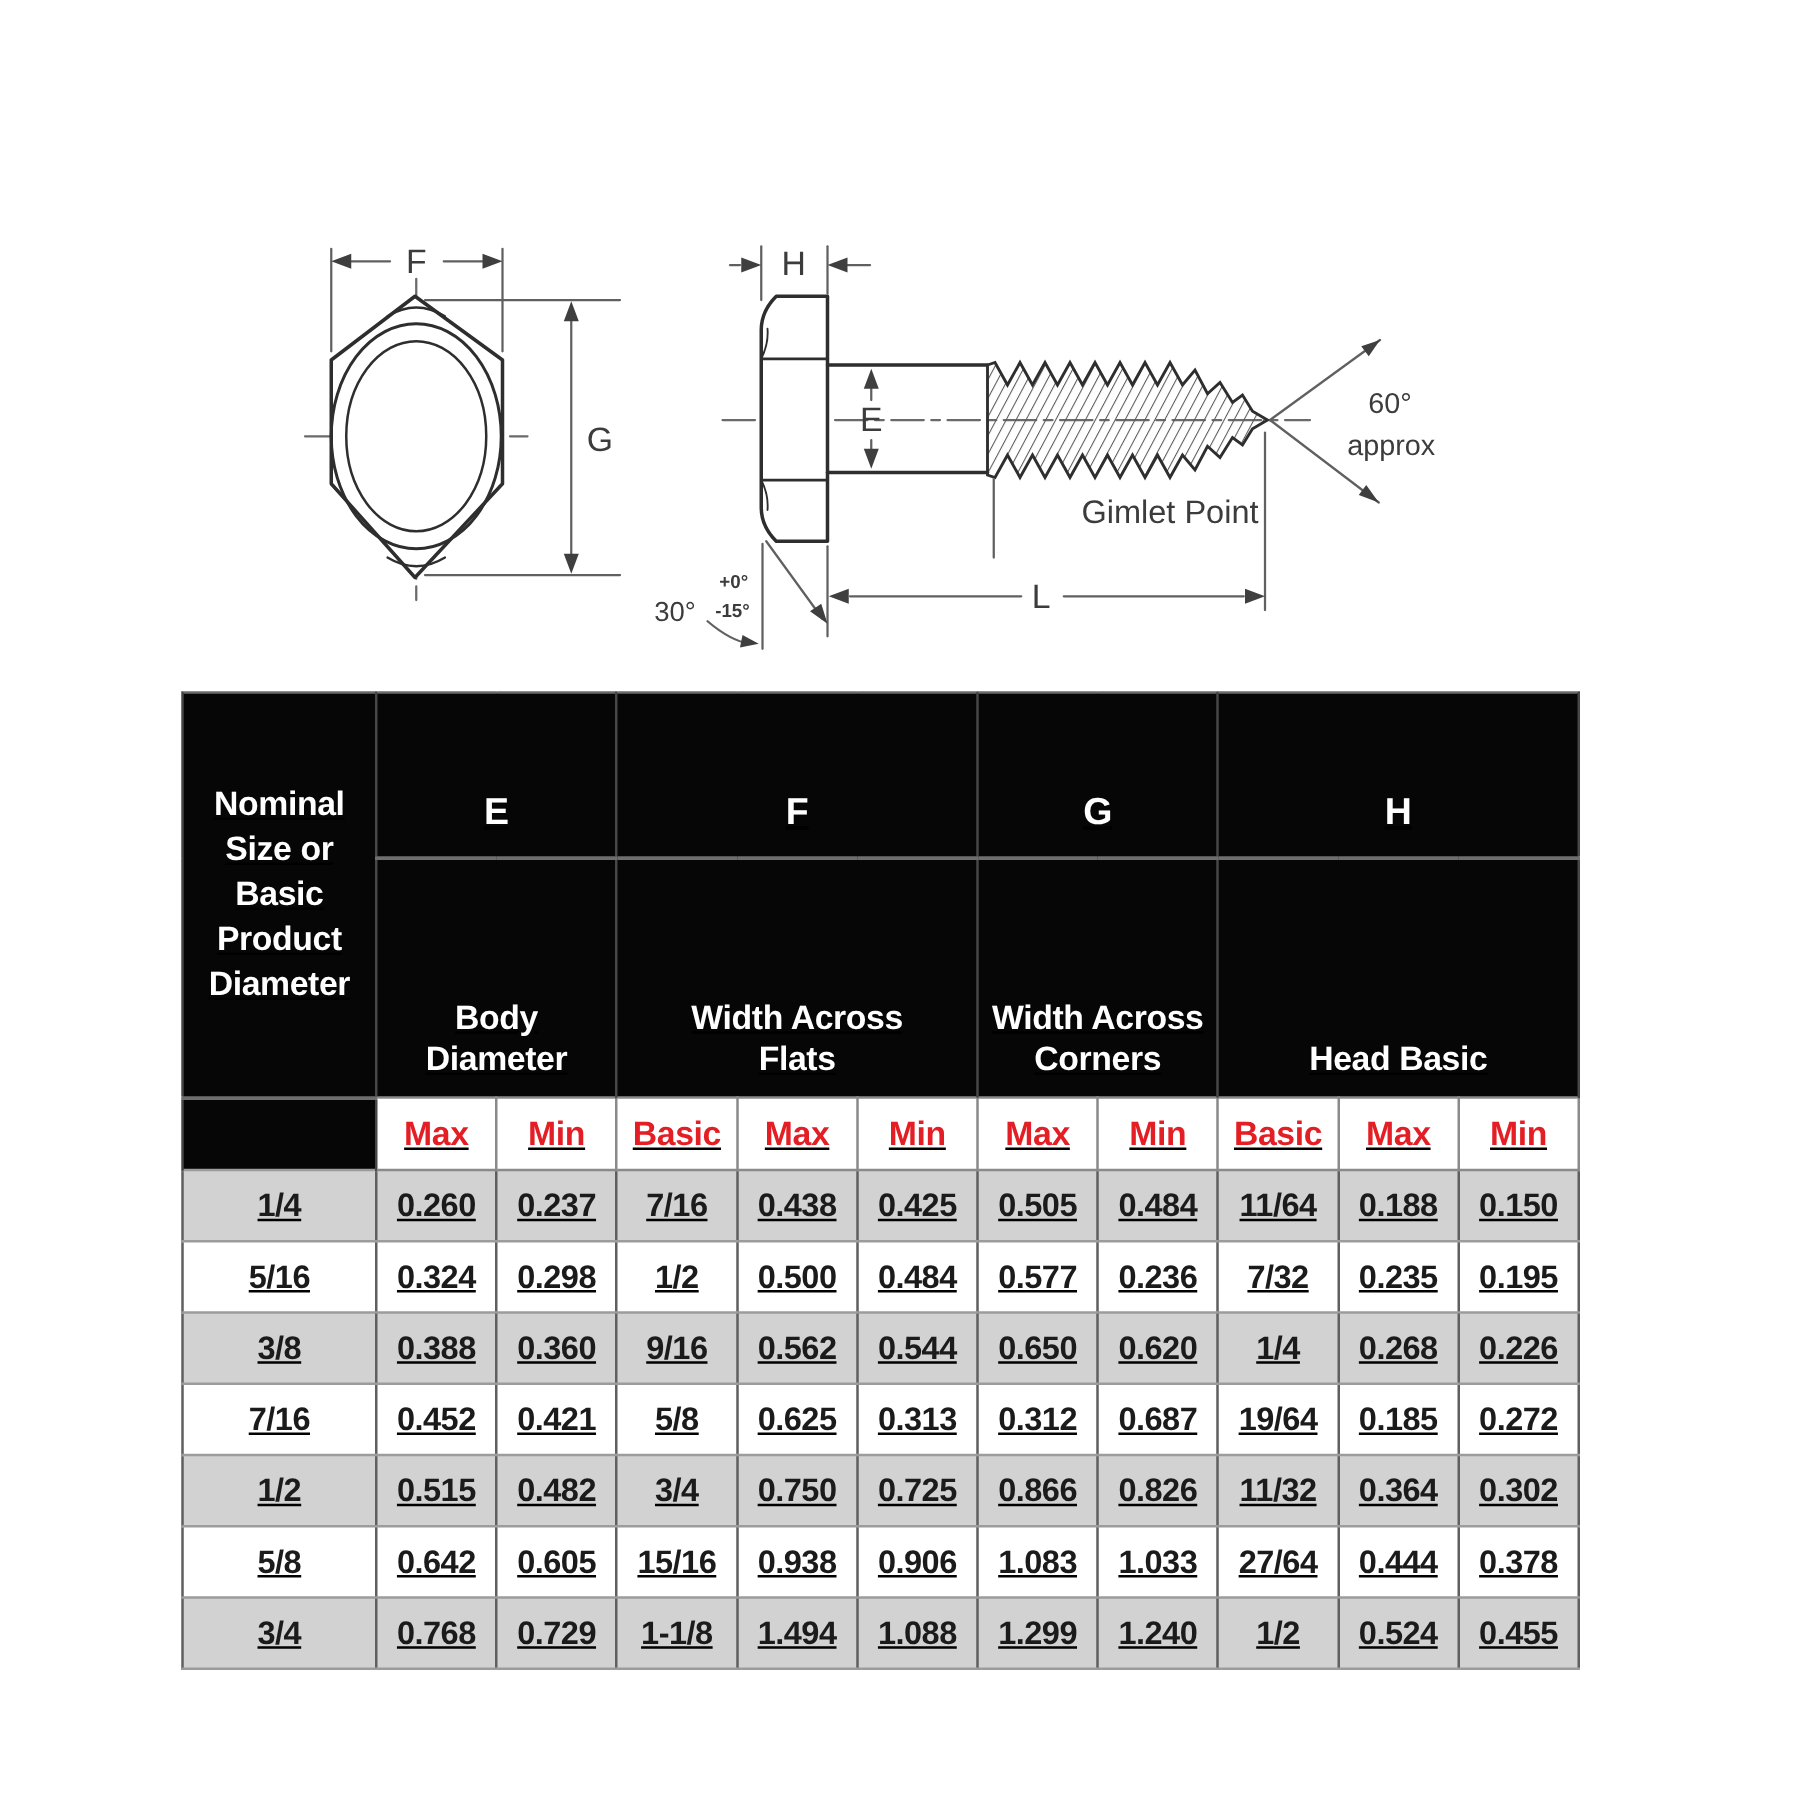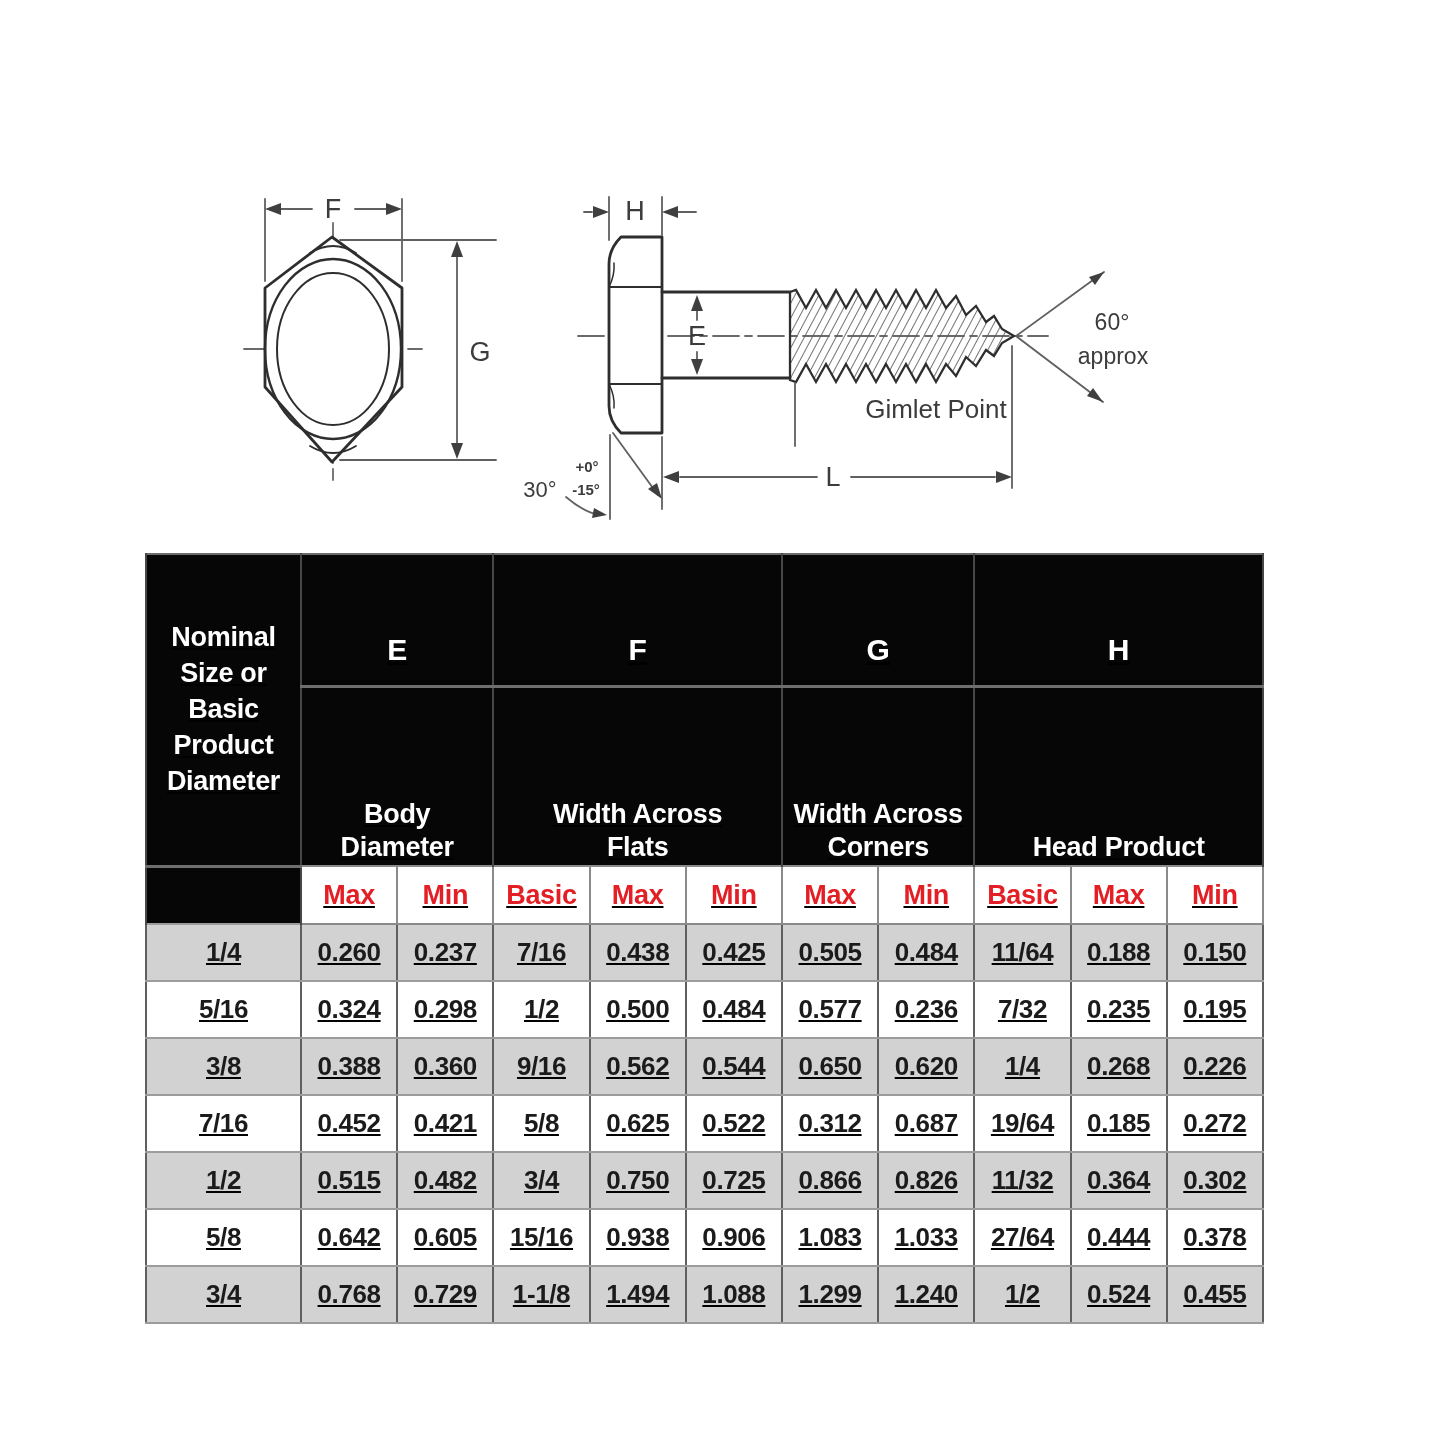--- a/index.html
+++ b/index.html
@@ -16,21 +16,21 @@
   table.spec{position:absolute;left:145px;top:553px;width:1117px;
     border-collapse:collapse;table-layout:fixed;}
   table.spec th,table.spec td{padding:0;text-align:center;}
 
   
   tr.letters-row th, tr.names-row th, th.corner, th.black-cell{
     background:var(--header-bg);color:var(--header-text);
     border-left:2px solid #474747;border-right:2px solid #474747;}
   tr.letters-row th.letter{height:112px;vertical-align:bottom;padding-bottom:18px;
     font-size:30px;font-weight:bold;border-bottom:3px solid #6e6e6e;}
-  tr.names-row th{height:177px;vertical-align:bottom;
+  tr.names-row th{height:177px;vertical-align:bottom;padding-bottom:12px;
     font-size:27px;font-weight:bold;white-space:pre-line;line-height:1.25;
     letter-spacing:-0.3px;}
   th.corner{vertical-align:middle;font-size:27px;font-weight:bold;
     white-space:pre-line;line-height:1.33;letter-spacing:-0.3px;}
   th.black-cell{border-top:3px solid #6e6e6e;}
 
   
   tr.subhead-row th.sub{height:56px;background:#ffffff;color:var(--subhead-red);
     font-size:27px;font-weight:bold;letter-spacing:-0.3px;
     border:2px solid var(--grid-mid);}
@@ -178,21 +178,21 @@
         <th class="letter" colspan="3">H</th>
       </tr>
     <tr class="names-row">
 
     <th colspan="2">Body
 Diameter</th>
         <th colspan="3">Width Across
 Flats</th>
         <th colspan="2">Width Across
 Corners</th>
-        <th colspan="3">Head Product</th>
+        <th colspan="3">Head Basic</th>
       </tr>
     <tr class="subhead-row">
       <th class="black-cell"></th>
 
     <th class="sub">Max</th>
         <th class="sub">Min</th>
         <th class="sub">Basic</th>
         <th class="sub">Max</th>
         <th class="sub">Min</th>
         <th class="sub">Max</th>
@@ -242,21 +242,21 @@
         <td>1/4</td>
         <td>0.268</td>
         <td>0.226</td>
       </tr>
       <tr>
         <td>7/16</td>
         <td>0.452</td>
         <td>0.421</td>
         <td>5/8</td>
         <td>0.625</td>
-        <td>0.522</td>
+        <td>0.313</td>
         <td>0.312</td>
         <td>0.687</td>
         <td>19/64</td>
         <td>0.185</td>
         <td>0.272</td>
       </tr>
       <tr class="stripe">
         <td>1/2</td>
         <td>0.515</td>
         <td>0.482</td>

